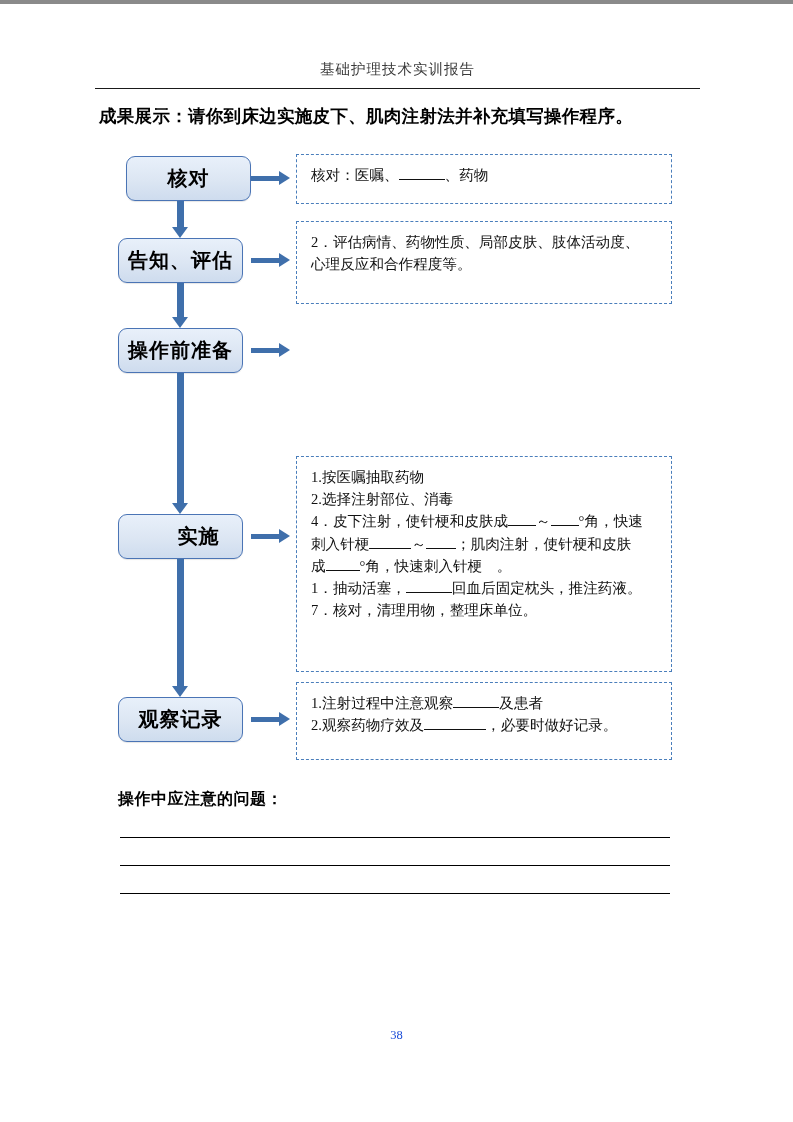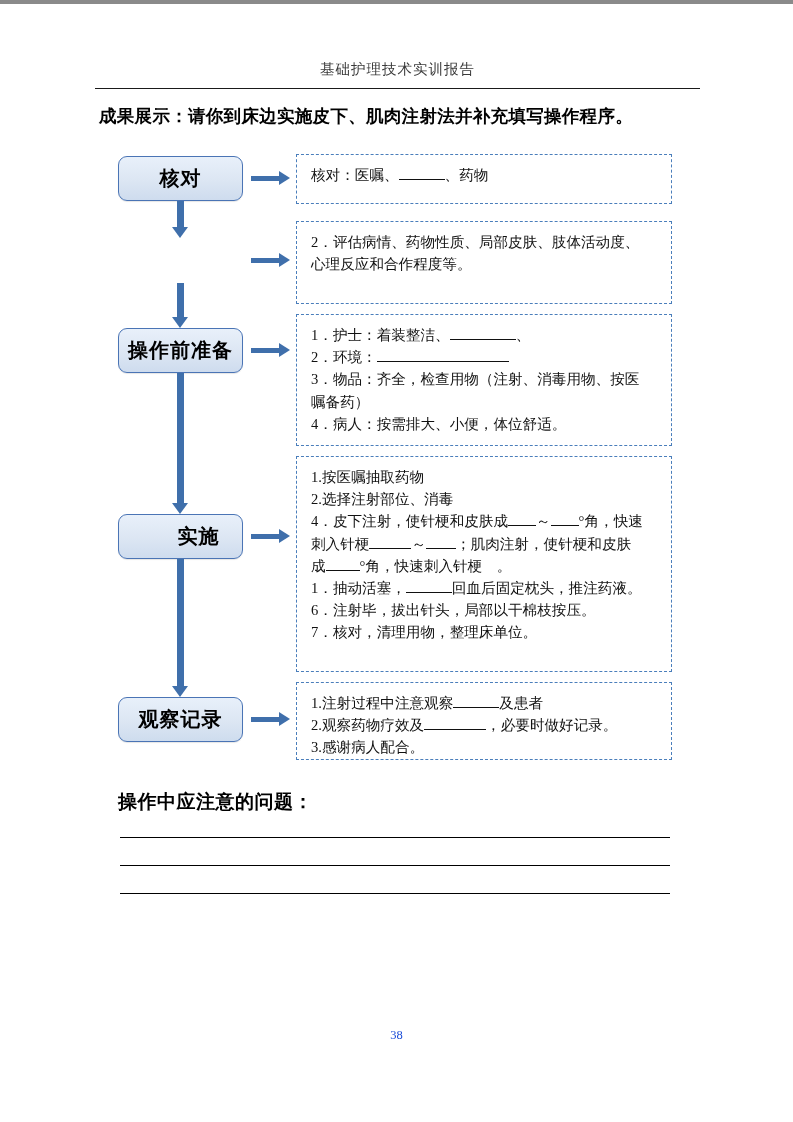--- a/index.html
+++ b/index.html
@@ -122,21 +122,21 @@
     border-top: 7.5px solid transparent;
     border-bottom: 7.5px solid transparent;
     border-left: 11px solid #3f6fab;
   }
 
   
   .question {
     position: absolute;
     top: 785px;
     left: 118px;
-    font-size: 19px;
+    font-size: 16px;
     font-weight: bold;
     letter-spacing: 0.5px;
   }
   .writeline {
     position: absolute;
     left: 120px;
     width: 550px;
     height: 0;
     border-top: 1.6px solid #000;
   }
@@ -156,60 +156,54 @@
 <body>
 
 <div class="page">
 
   <div class="header">基础护理技术实训报告</div>
   <div class="header-rule"></div>
 
   <div class="prompt">成果展示：请你到床边实施皮下、肌肉注射法并补充填写操作程序。</div>
 
   <div class="flow" id="flow-layer">
-      <div class="stage" style="left: 118px; top: 152px; width: 125px; height: 45px;">
+      <div class="stage" style="left: 126px; top: 152px; width: 125px; height: 45px;">
         <span>核对</span>
+      </div>
+      <div class="stage" style="left: 118px; top: 234px; width: 125px; height: 45px;">
+        <span>告知、评估</span>
       </div>
       <div class="stage" style="left: 118px; top: 324px; width: 125px; height: 45px;">
         <span>操作前准备</span>
       </div>
       <div class="stage" style="left: 118px; top: 510px; width: 125px; height: 45px; padding-left: 36px;">
         <span>实施</span>
       </div>
       <div class="stage" style="left: 118px; top: 693px; width: 125px; height: 45px;">
         <span>观察记录</span>
       </div>
       <div class="detail" style="left: 296px; top: 150px; width: 376px; height: 50px;">
         <p><span>核对：医嘱、</span><span class="blank" style="width: 46px;"></span><span>、药物</span></p>
       </div>
       <div class="detail" style="left: 296px; top: 217px; width: 376px; height: 83px;">
         <p><span>2．评估病情、药物性质、局部皮肤、肢体活动度、</span></p>
         <p><span>心理反应和合作程度等。</span></p>
-      </div>
-      <div class="detail" style="left: 296px; top: 310px; width: 376px; height: 132px;">
-        <p><span>1．护士：着装整洁、</span><span class="blank" style="width: 66px;"></span><span>、</span></p>
-        <p><span>2．环境：</span><span class="blank" style="width: 132px;"></span></p>
-        <p><span>3．物品：齐全，检查用物（注射、消毒用物、按医</span></p>
-        <p><span>嘱备药）</span></p>
-        <p><span>4．病人：按需排大、小便，体位舒适。</span></p>
       </div>
       <div class="detail" style="left: 296px; top: 452px; width: 376px; height: 216px;">
         <p><span>1.按医嘱抽取药物</span></p>
         <p><span>2.选择注射部位、消毒</span></p>
         <p><span>4．皮下注射，使针梗和皮肤成</span><span class="blank" style="width: 28px;"></span><span>～</span><span class="blank" style="width: 28px;"></span><span>°角，快速</span></p>
         <p><span>刺入针梗</span><span class="blank" style="width: 42px;"></span><span>～</span><span class="blank" style="width: 30px;"></span><span>；肌肉注射，使针梗和皮肤</span></p>
         <p><span>成</span><span class="blank" style="width: 34px;"></span><span>°角，快速刺入针梗　。</span></p>
         <p><span>1．抽动活塞，</span><span class="blank" style="width: 46px;"></span><span>回血后固定枕头，推注药液。</span></p>
-        <p><span>6．注射毕，拔出针头，局部以干棉枝按压。</span></p>
         <p><span>7．核对，清理用物，整理床单位。</span></p>
       </div>
       <div class="detail" style="left: 296px; top: 678px; width: 376px; height: 78px;">
         <p><span>1.注射过程中注意观察</span><span class="blank" style="width: 46px;"></span><span>及患者</span></p>
         <p><span>2.观察药物疗效及</span><span class="blank" style="width: 62px;"></span><span>，必要时做好记录。</span></p>
-        <p><span>3.感谢病人配合。</span></p>
       </div>
       <div class="vline" style="left: 177px; top: 197px; height: 26px;"></div>
       <div class="vhead" style="left: 172px; top: 223px;"></div>
       <div class="vline" style="left: 177px; top: 279px; height: 34px;"></div>
       <div class="vhead" style="left: 172px; top: 313px;"></div>
       <div class="vline" style="left: 177px; top: 369px; height: 130px;"></div>
       <div class="vhead" style="left: 172px; top: 499px;"></div>
       <div class="vline" style="left: 177px; top: 555px; height: 127px;"></div>
       <div class="vhead" style="left: 172px; top: 682px;"></div>
       <div class="hline" style="left: 251px; top: 172.25px; width: 28px;"></div>

